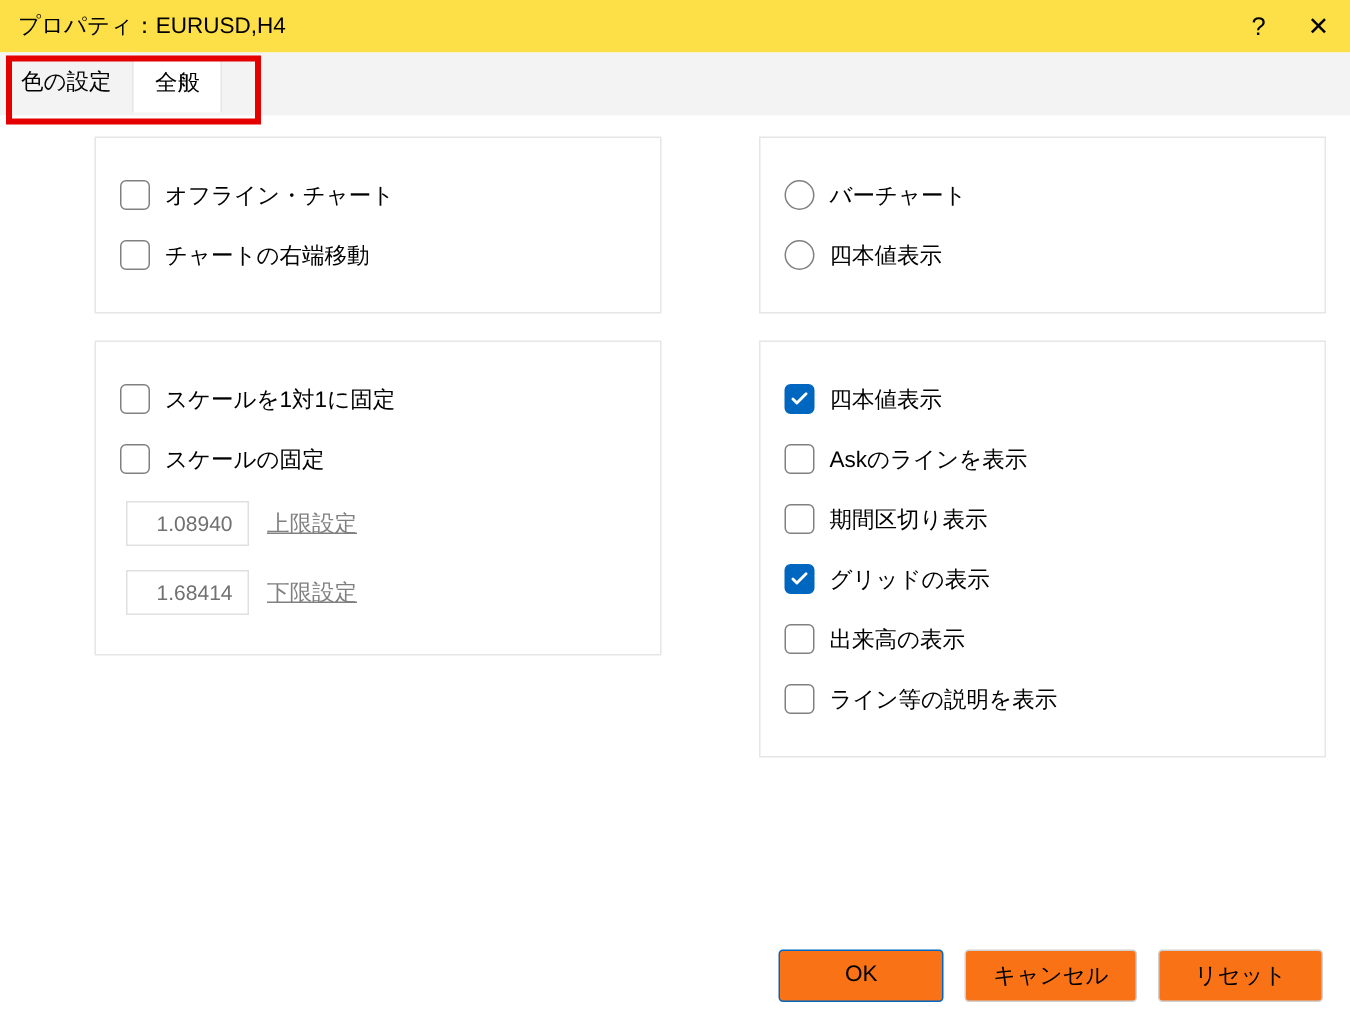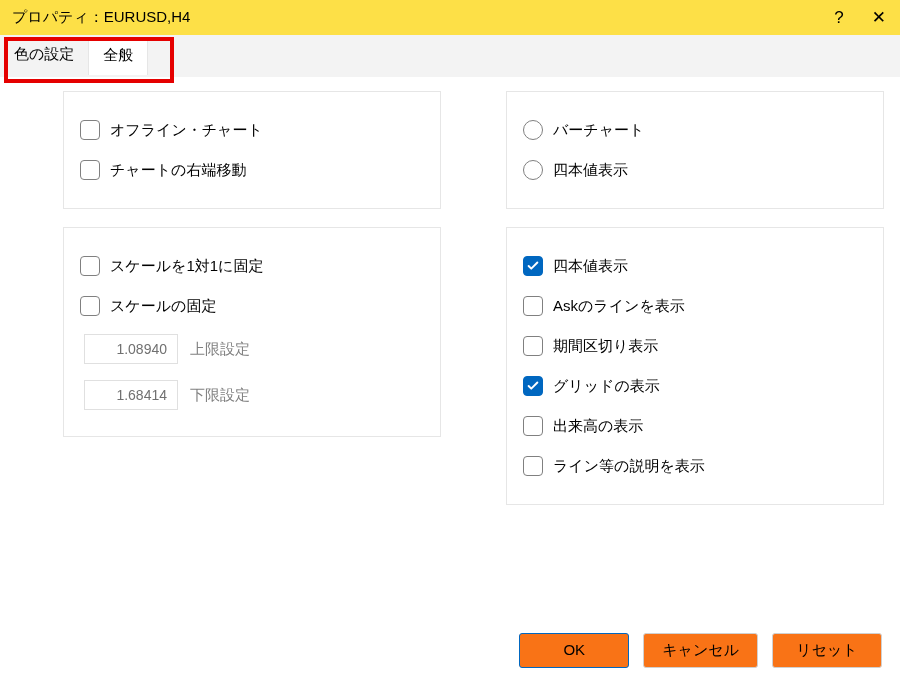--- a/index.html
+++ b/index.html
@@ -123,29 +123,29 @@
     width: 10px; height: 10px; border-radius:50%;
     background:#0067c0; display:none;
   }
   .radio.checked .radio-dot { display:block; }
   .opt-label { font-size: 15px; }
   .num-row {
     display:flex; align-items:center; gap:12px;
     padding: 8px 0 8px 4px;
   }
   .num-input {
-    width: 94px;
+    width: 82px;
     border: 1px solid #e0e0e0;
     background:#ffffff;
     padding: 6px 10px;
     text-align: right;
     color:#707070;
     font-size:14px;
   }
-  .num-label { color:#808080; font-size:15px; }
+  .num-label { color:#808080; font-size:15px;text-decoration:underline; }
   .footer {
     display:flex;
     justify-content:flex-end;
     gap:14px;
     padding: 10px 18px 18px 0;
   }
   .btn {
     min-width: 110px;
     padding: 7px 18px;
     border: 1px solid #d0d0d0;

